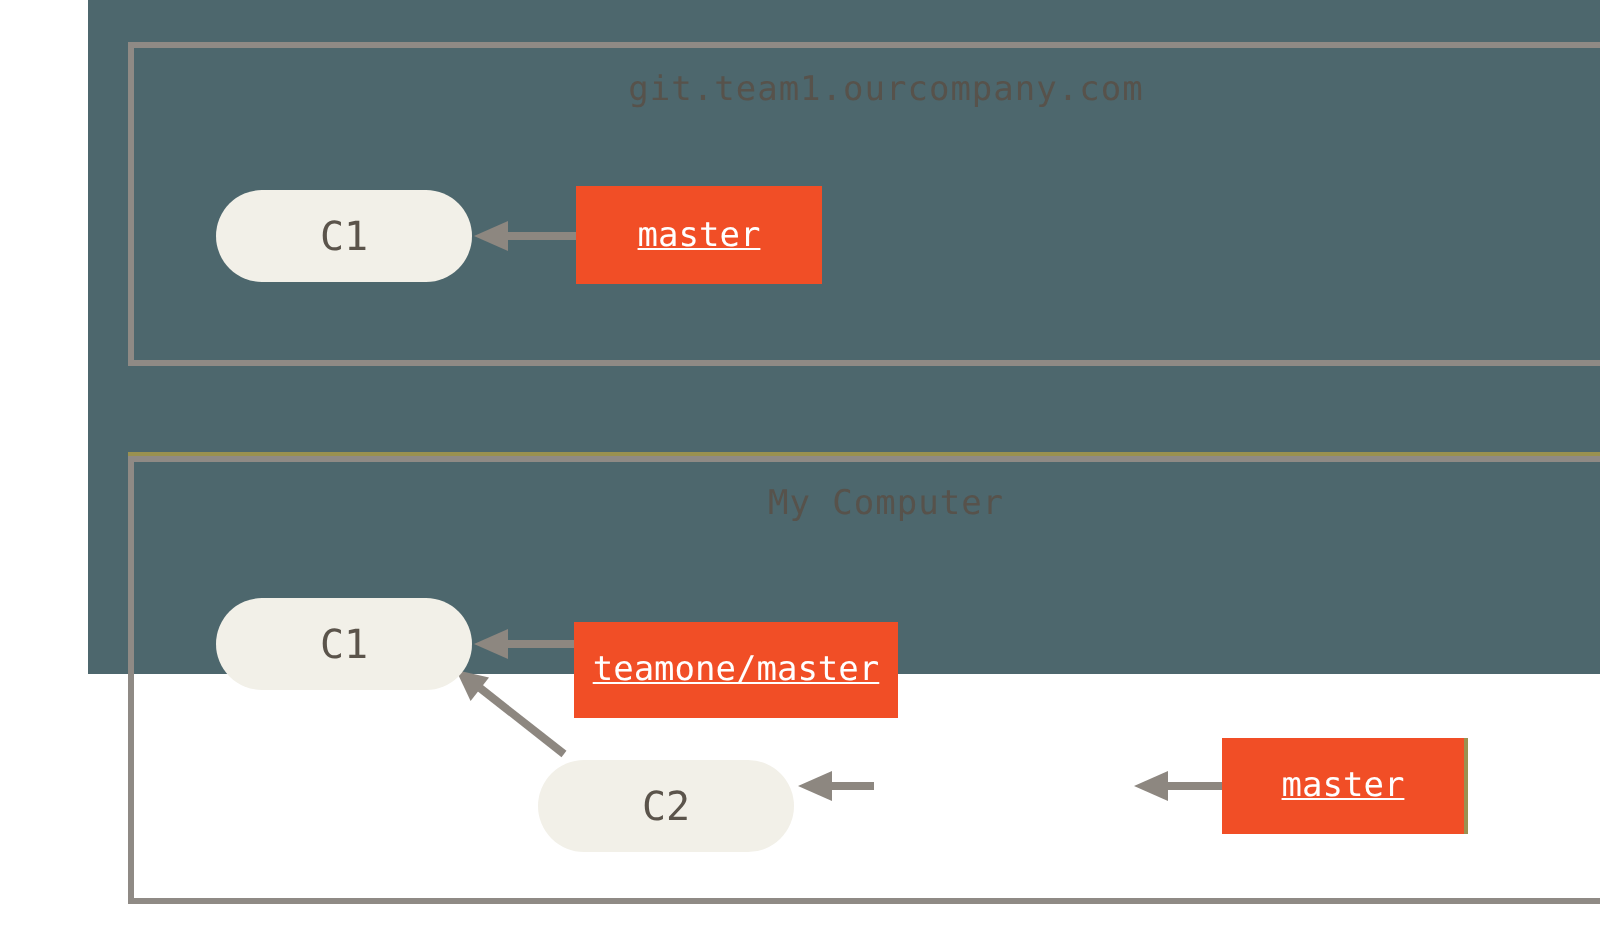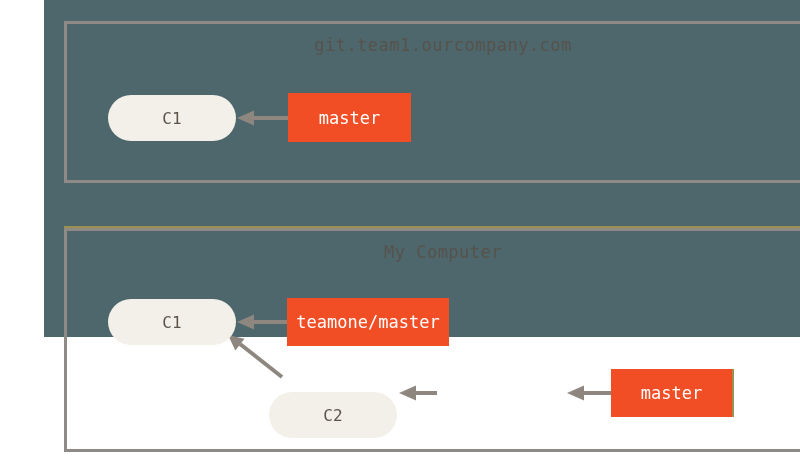--- a/index.html
+++ b/index.html
@@ -44,38 +44,39 @@
     letter-spacing: 0.5px;
     color: var(--title-text);
   }
   .commit {
     position: absolute;
     background: var(--node-fill);
     border-radius: 23px;
     display: flex;
     align-items: center;
     justify-content: center;
-    font-size: 16px;
+    font-size: 20px;
     color: var(--node-text);
   }
   #commit-c1-server { left: 64px;  top: 95px;  width: 128px; height: 46px; }
   #commit-c1-local  { left: 64px;  top: 299px; width: 128px; height: 46px; }
-  #commit-c2        { left: 225px; top: 392px; width: 128px; height: 46px; }
+  #commit-c2        { left: 225px; top: 380px; width: 128px; height: 46px; }
   #commit-c3        { left: 393px; top: 370px; width: 127px; height: 46px; }
   .branch {
     position: absolute;
     background: var(--branch-bg);
     color: var(--branch-text);
     display: flex;
     align-items: center;
     justify-content: center;
     font-size: 17px;
+    text-decoration: underline;
   }
   #branch-master-server  { left: 244px; top: 93px;  width: 123px; height: 49px; }
-  #branch-teamone-master { left: 243px; top: 298px; width: 162px; height: 48px; }
+  #branch-teamone-master { left: 243px; top: 311px; width: 162px; height: 48px; }
   #branch-master-local   { left: 567px; top: 369px; width: 123px; height: 48px;
                            border-right: 2px solid var(--accent-olive); }
   .arrows {
     position: absolute;
     left: 0; top: 0;
     width: 800px; height: 473px;
     pointer-events: none;
   }
   .arrow-line { stroke: var(--arrow); stroke-width: 4; }
   .arrow-head { fill: var(--arrow); }

